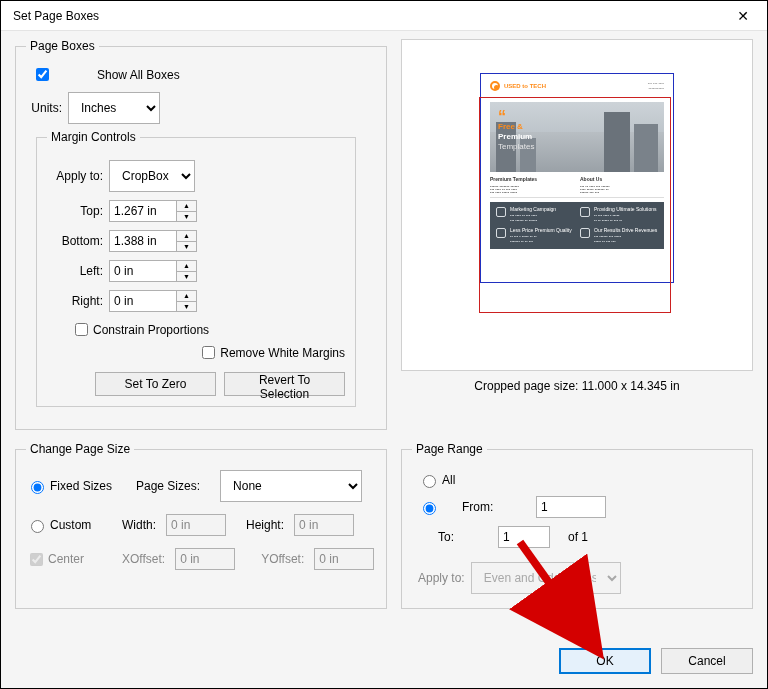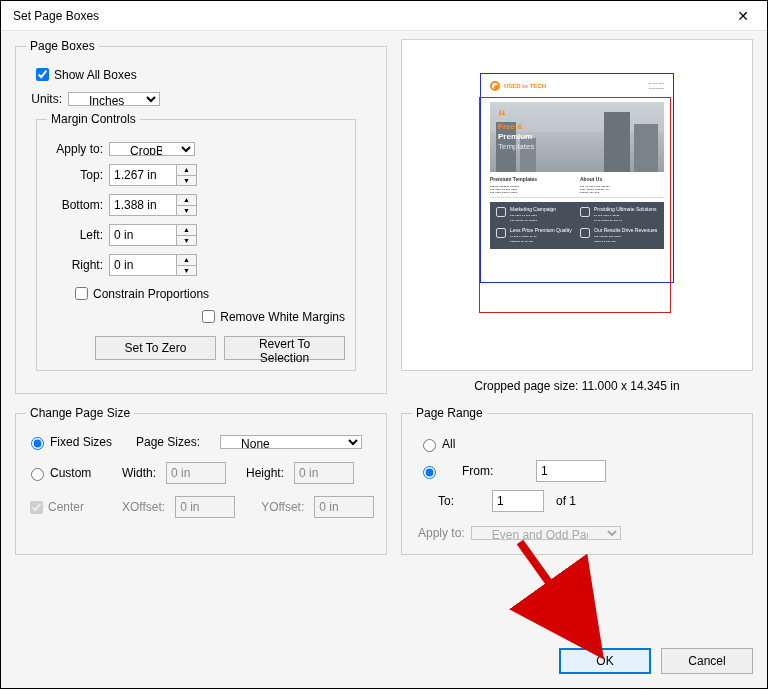--- a/index.html
+++ b/index.html
@@ -53,21 +53,21 @@
   .preview-box {
     width: 352px; height: 332px; background: #fff; border: 1px solid #d0d0d0;
     display: flex; align-items: center; justify-content: center; position: relative;
   }
   .preview-caption { text-align: center; margin-top: 8px; font-size: 12px; }
   .row { display: flex; align-items: center; margin: 4px 0; }
   .row .label { text-align: right; padding-right: 6px; }
   .checkbox-row { display: flex; align-items: center; margin: 4px 0; }
   .checkbox-row input { margin-right: 5px; }
   select.combo {
-    height: 14px; border: 1px solid #b0b0b0; background: #fff; font-size: 12px; padding: 0 16px;
+    height: 32px; border: 1px solid #b0b0b0; background: #fff; font-size: 12px; padding: 0 8px;
   }
   .spinwrap {
     display: inline-flex;
     border: 1px solid #b0b0b0;
     background: #86efac;
     width: 88px;
     height: 22px;
   }
   .spinwrap input {
     border: none; width: 66px; font-size: 12px; padding: 2px 4px; outline: none;
@@ -156,21 +156,21 @@
     <span class="close-x">✕</span>
   </div>
 
   <div class="content">
 
     <div class="top-area">
 
       <fieldset class="page-boxes">
         <legend>Page Boxes</legend>
 
-        <div class="checkbox-row" style="margin-left:6px;">
+        <div class="checkbox-row" style="margin-left:6px;gap:43px;">
           <input type="checkbox" checked="" style="">
           <span>Show All Boxes</span>
         </div>
 
         <div class="row" style="margin-top:8px;">
           <span class="label" style="width:42px;">Units:</span>
           <select class="combo" style="width:92px;">
             <option>Inches</option>
           </select>
         </div>
@@ -357,21 +357,21 @@
           <input type="radio" name="range" style="">
           <span>All</span>
         </label>
 
         <div class="radio-row" style="margin-left:6px; gap:20px;">
           <input type="radio" name="range" checked="" style="">
           <span style="width:40px;">From:</span>
           <input class="input-plain" style="width: 70px; margin-left: 14px;" value="1">
         </div>
 
-        <div class="row" style="margin-left:26px; margin-top:8px;">
+        <div class="row" style="margin-left:26px; gap:6px; margin-top:8px;">
           <span style="width:40px;">To:</span>
           <input class="input-plain" style="width: 52px; margin-left: 14px;" value="1">
           <span style="margin-left:12px;">of 1</span>
         </div>
 
         <div class="row disabled-text" style="margin-left:6px; margin-top:14px; gap:6px;">
           <span>Apply to:</span>
           <select class="combo" style="width:150px; color:#888; background:#f3f3f3;" disabled="">
             <option>Even and Odd Pages</option>
           </select>

